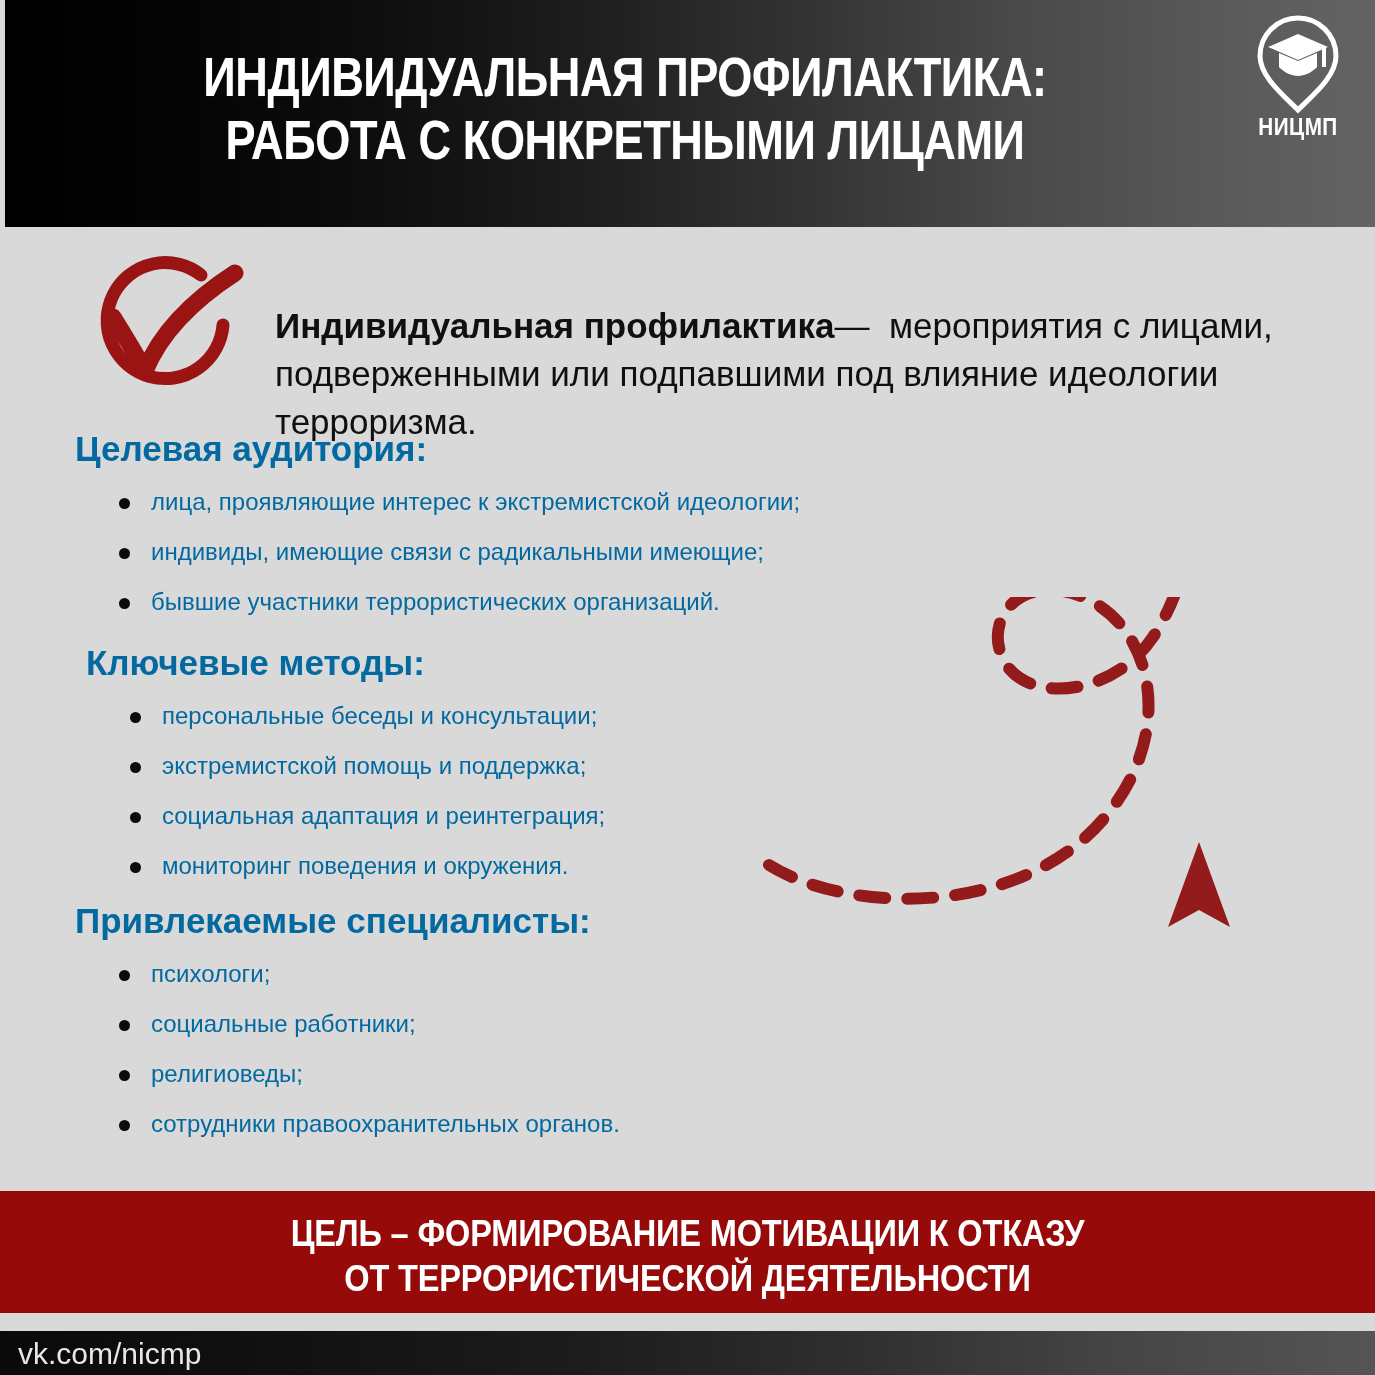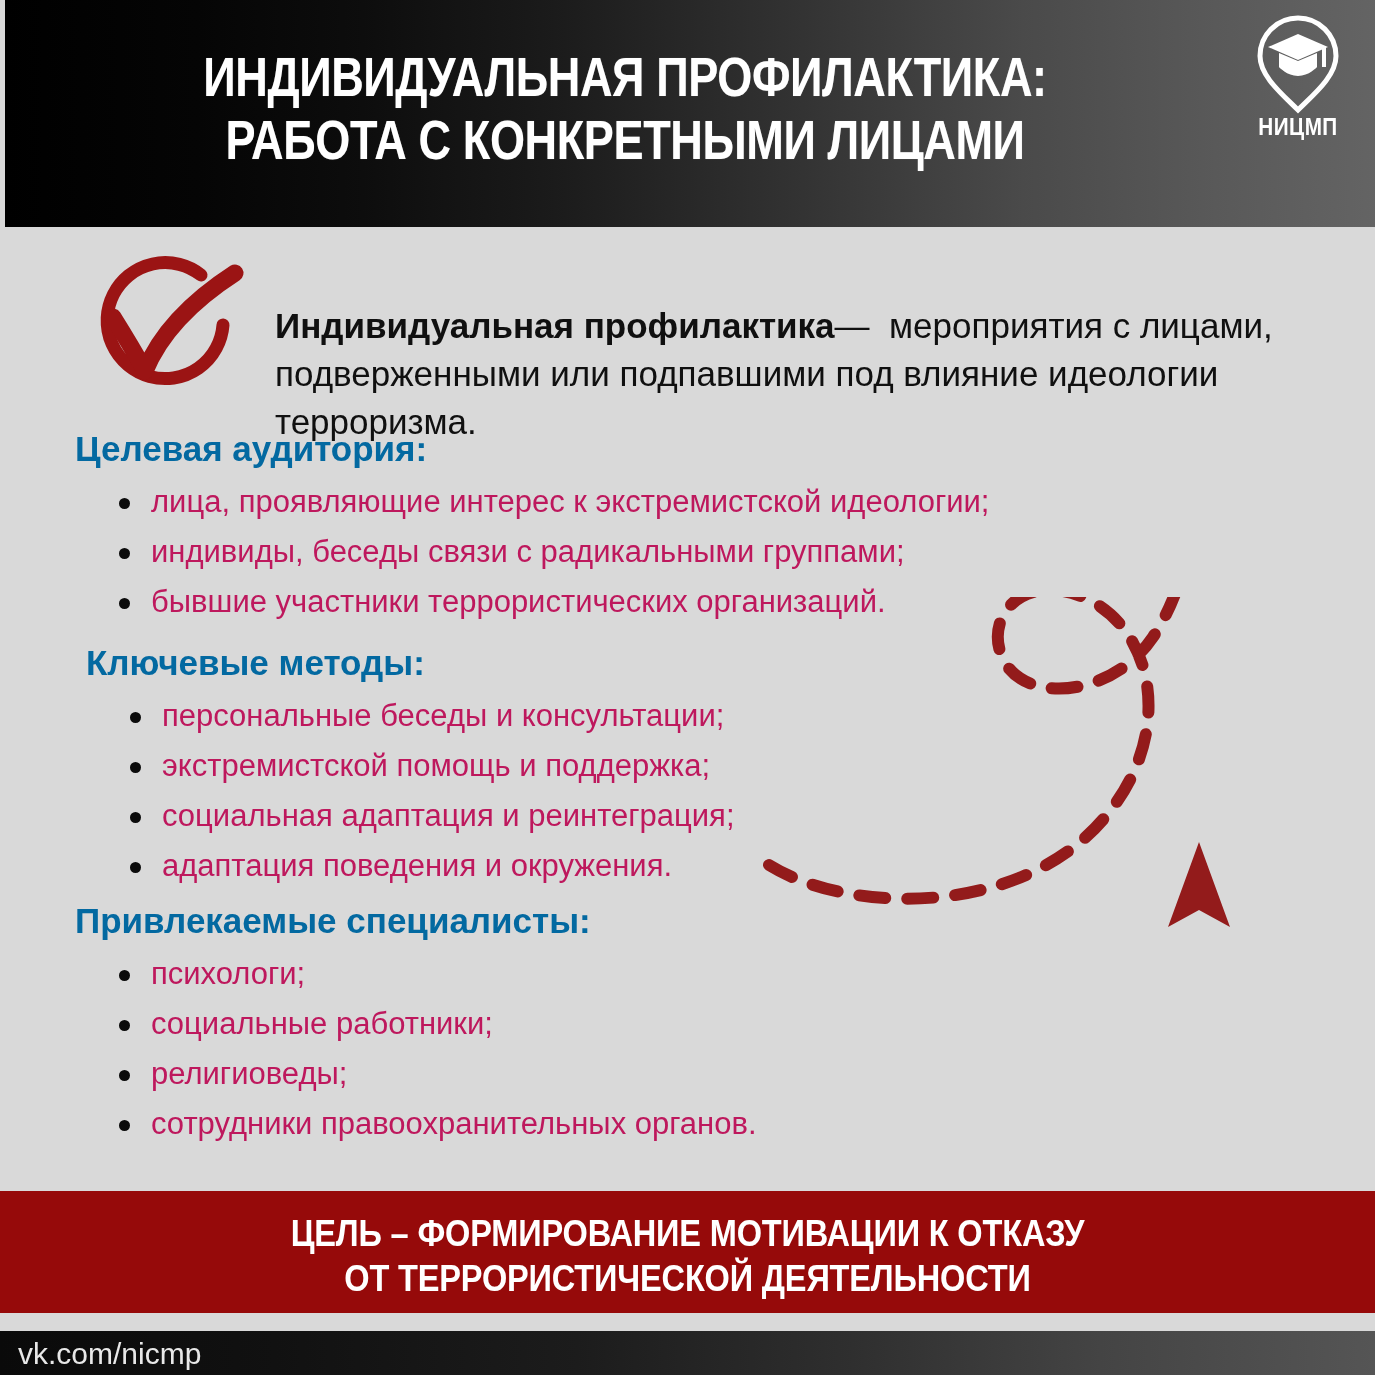--- a/index.html
+++ b/index.html
@@ -125,22 +125,22 @@
     margin: 0 0 6px 0;
   }
   .bullets {
     list-style: none;
     margin: 0;
     padding: 0;
   }
   .bullets li {
     position: relative;
     padding-left: 76px;
-    color: #be185d;
-    font-size: 31px;
+    color: #0369a1;
+    font-size: 24px;
     line-height: 50px;
     font-weight: 400;
   }
   .bullets li .dot {
     position: absolute;
     left: 44px;
     top: 21px;
     width: 11px;
     height: 11px;
     background: #0b0b0b;
@@ -279,32 +279,32 @@
                  C 452 392, 462 330, 466 272" fill="none" stroke="#931b1b" stroke-width="12" stroke-linecap="round" stroke-dasharray="26 22" transform="translate(0,-400) scale(1,1)"></path>
 
         <polygon points="466,245 497,330 466,313 435,330" fill="#931b1b"></polygon>
       </svg>
     </div>
 
     <div class="section" id="sec-audience">
       <h2 class="section-title">Целевая аудитория:</h2>
       <ul class="bullets">
         <li><span class="dot"></span><span>лица, проявляющие интерес к экстремистской идеологии;</span></li>
-        <li><span class="dot"></span><span>индивиды, беседы связи с радикальными группами;</span></li>
+        <li><span class="dot"></span><span>индивиды, имеющие связи с радикальными имеющие;</span></li>
         <li><span class="dot"></span><span>бывшие участники террористических организаций.</span></li>
       </ul>
     </div>
 
     <div class="section" id="sec-methods">
       <h2 class="section-title">Ключевые методы:</h2>
       <ul class="bullets">
         <li><span class="dot"></span><span>персональные беседы и консультации;</span></li>
         <li><span class="dot"></span><span>экстремистской помощь и поддержка;</span></li>
         <li><span class="dot"></span><span>социальная адаптация и реинтеграция;</span></li>
-        <li><span class="dot"></span><span>адаптация поведения и окружения.</span></li>
+        <li><span class="dot"></span><span>мониторинг поведения и окружения.</span></li>
       </ul>
     </div>
 
     <div class="section" id="sec-experts">
       <h2 class="section-title">Привлекаемые специалисты:</h2>
       <ul class="bullets">
         <li><span class="dot"></span><span>психологи;</span></li>
         <li><span class="dot"></span><span>социальные работники;</span></li>
         <li><span class="dot"></span><span>религиоведы;</span></li>
         <li><span class="dot"></span><span>сотрудники правоохранительных органов.</span></li>

